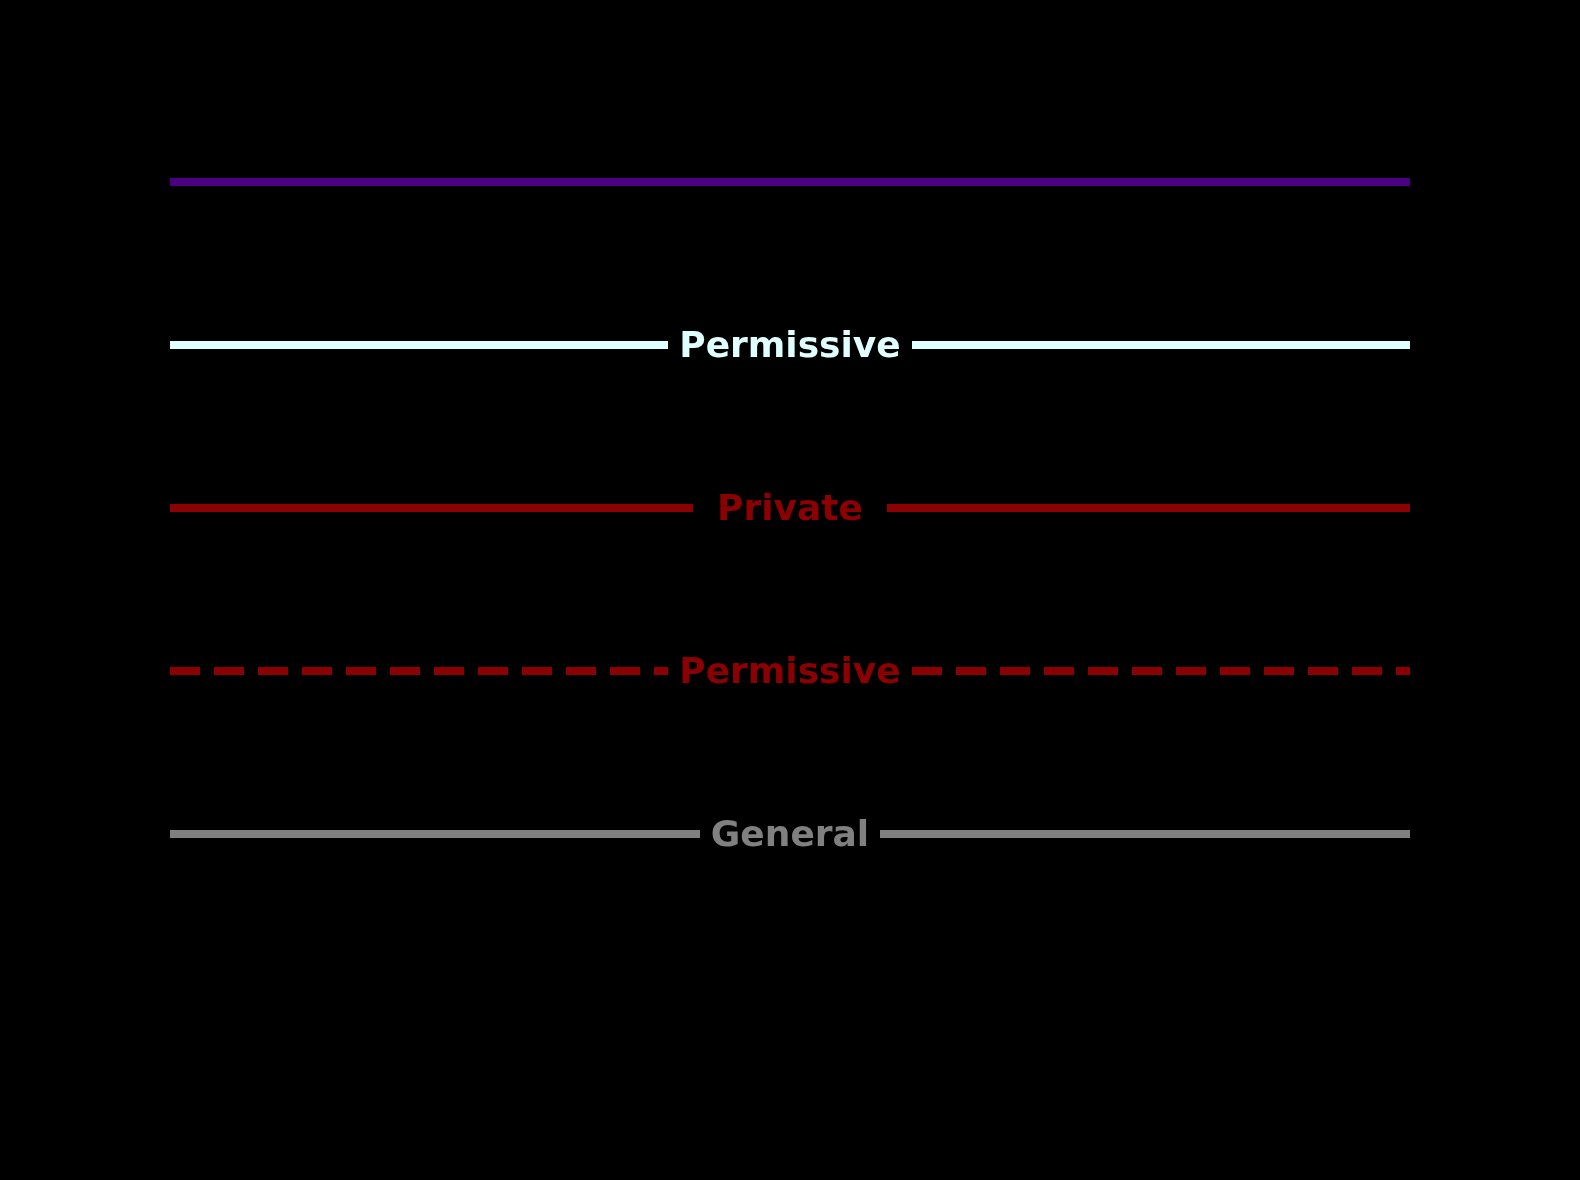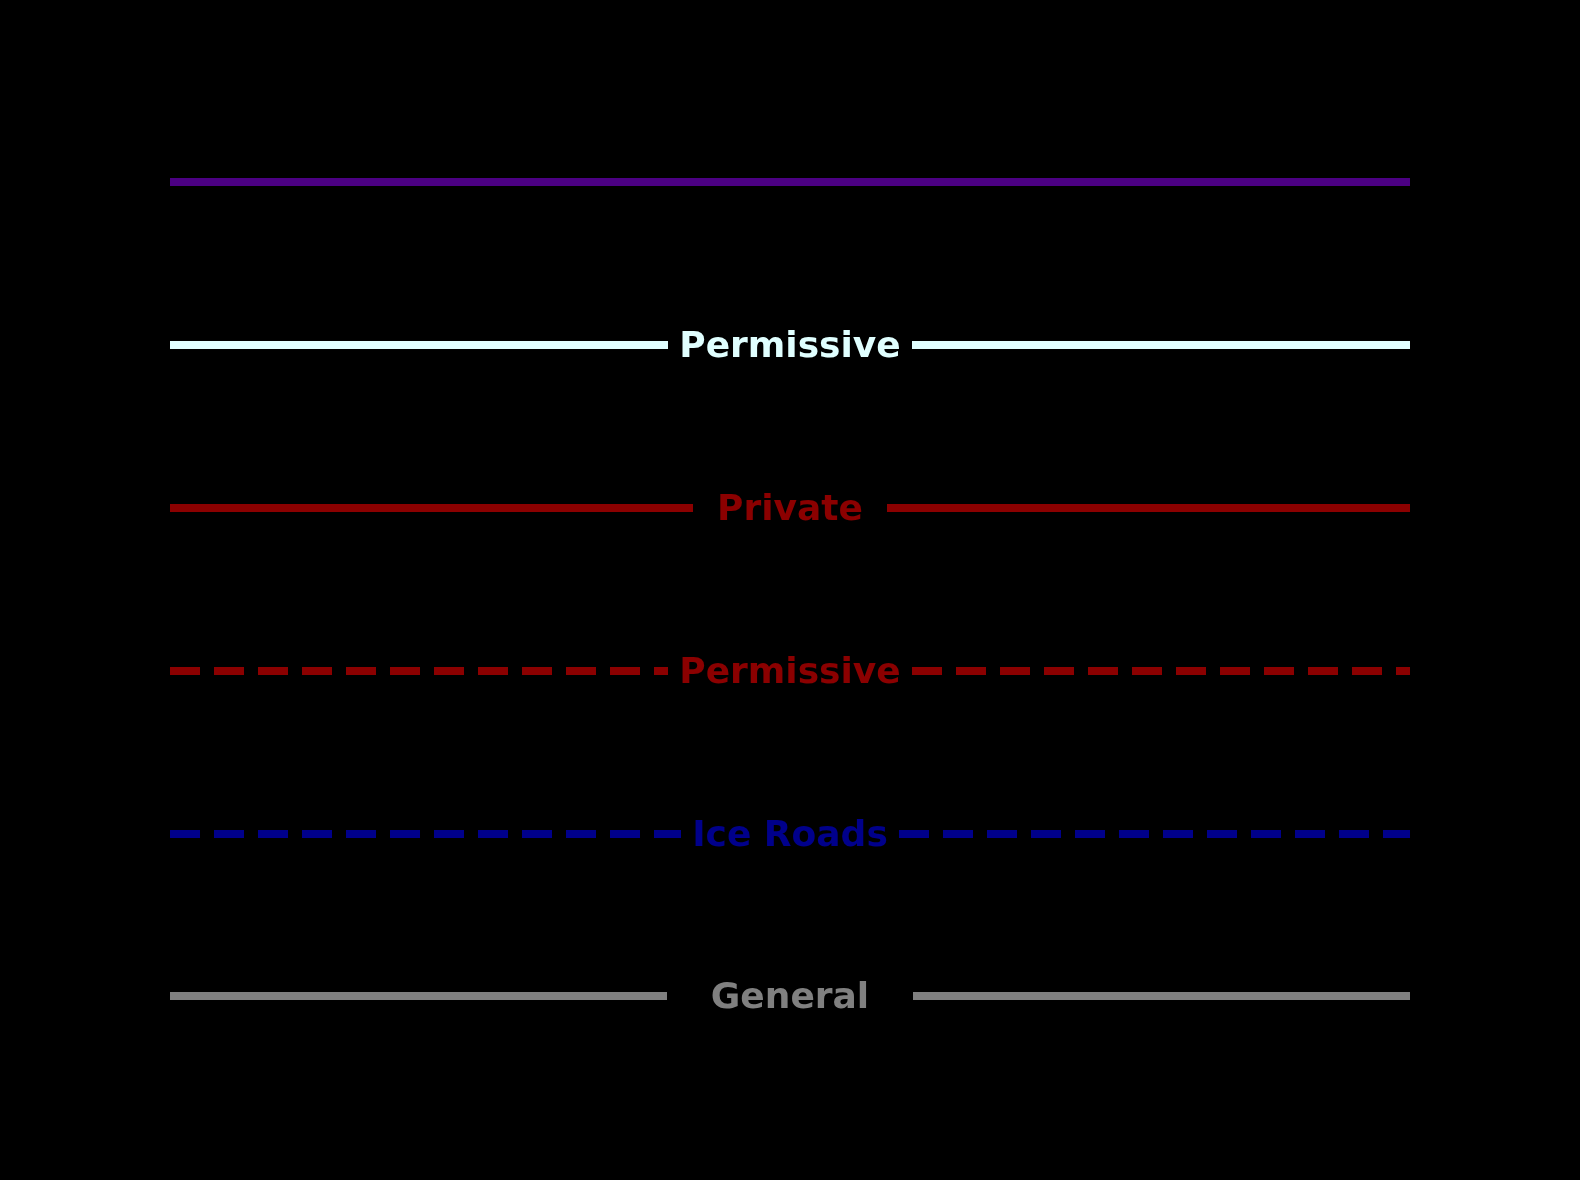--- a/index.html
+++ b/index.html
@@ -80,25 +80,20 @@
     <div class="legend-label">Private</div>
     <div class="line-sample"></div>
   </div>
 
   <div class="legend-row dashed" style="--c: #8B0000;">
     <div class="line-sample"></div>
     <div class="legend-label">Permissive</div>
     <div class="line-sample"></div>
   </div>
 
-  <div class="legend-row dashed" style="--c: #00008B;">
-    <div class="line-sample"></div>
-    <div class="legend-label">Ice Roads</div>
-    <div class="line-sample"></div>
-  </div>
 
   <div class="legend-row" style="--c: #808080;">
     <div class="line-sample"></div>
     <div class="legend-label">General</div>
     <div class="line-sample"></div>
   </div>
 
 </div>
 
 </body></html>

